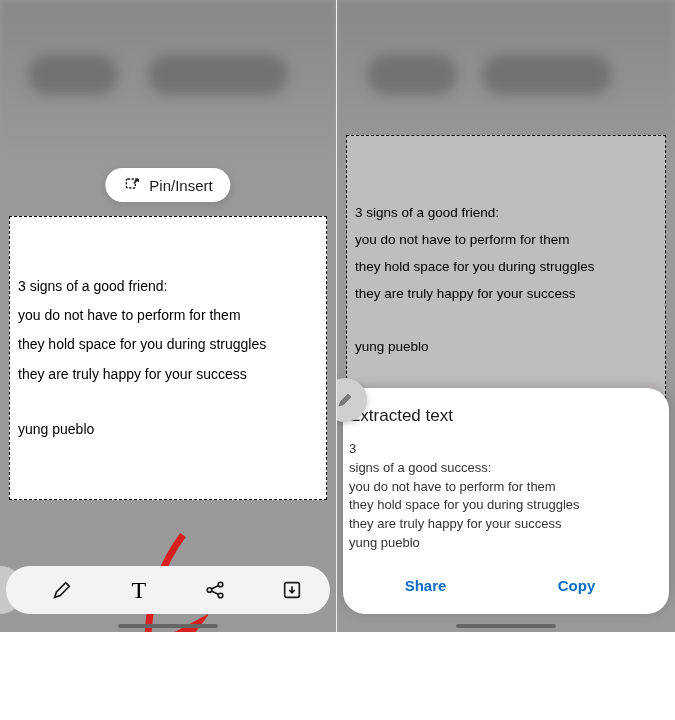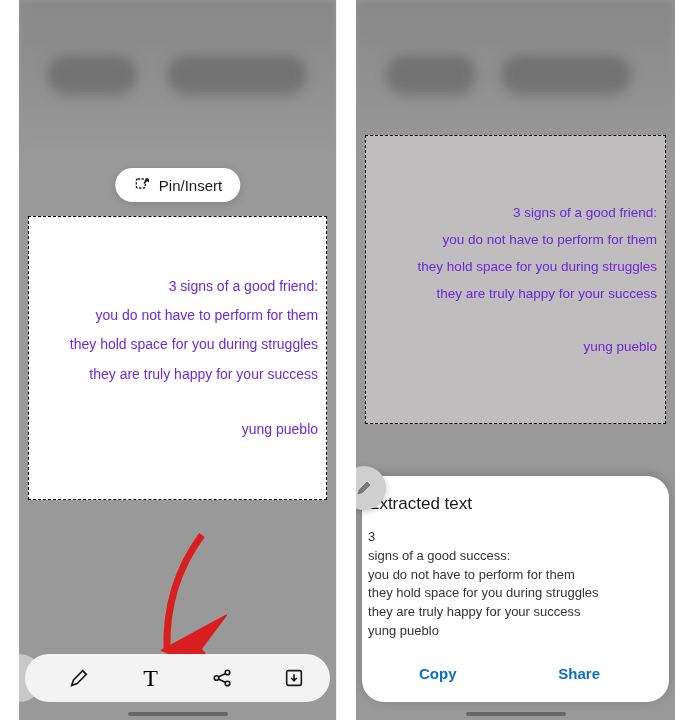--- a/index.html
+++ b/index.html
@@ -4,25 +4,24 @@
   <style>
     * { margin: 0; padding: 0; box-sizing: border-box; }
     body {
       width: 675px;
       height: 720px;
       display: flex;
       font-family: -apple-system, BlinkMacSystemFont, 'Segoe UI', sans-serif;
       background: #fff;
     }
     .screen {
-      height: 720px;
+      height: 632px;
       position: relative;
       overflow: hidden;
       background: #999;
-      margin-left: 19px;
     }
     .screen-left { width: 337px; border-right: 1px solid #eee; }
     .screen-right { width: 338px; }
     
     .blur-bg {
       position: absolute;
       top: 0; left: 0; right: 0;
       height: 160px;
       background: linear-gradient(180deg, #888 0%, #999 100%);
       filter: blur(3px);
@@ -57,25 +56,25 @@
     }
     .pin-icon svg { width: 18px; height: 18px; display: block; }
 
     .quote-card {
       position: absolute;
       left: 9px;
       right: 9px;
       border: 1.5px dashed #000;
       border-radius: 0;
       padding: 22px 8px;
-      text-align: right;
+      text-align: left;
       font-family: 'Comic Sans MS', cursive, sans-serif;
       font-size: 14px;
       line-height: 2.1;
-      color: #6d28d9;
+      color: #000000;
     }
     .quote-left { top: 216px; background: #fff; height: 284px; display: flex; flex-direction: column; justify-content: center; }
     .quote-right { top: 135px; background: #bfbdbd; height: 289px; display: flex; flex-direction: column; justify-content: center; font-size: 13.5px; line-height: 2; }
     .quote-sign { margin-top: 26px; }
     .toolbar-btn {
       width: 44px;
       height: 44px;
       display: flex;
       align-items: center;
       justify-content: center;
@@ -250,22 +249,22 @@
     <div class="sheet-title">Extracted text</div>
     <div class="sheet-text">
       <div>3</div>
       <div>signs of a good success:</div>
       <div>you do not have to perform for them</div>
       <div>they hold space for you during struggles</div>
       <div>they are truly happy for your success</div>
       <div>yung pueblo</div>
     </div>
     <div class="sheet-actions">
+      <div class="sheet-btn">Share</div>
       <div class="sheet-btn">Copy</div>
-      <div class="sheet-btn">Share</div>
     </div>
   </div>
 
   <div class="edit-fab">
     <div class="fab-circle">
       <svg viewBox="0 0 24 24">
         <path d="M4 20 L6 14 L16 4 L20 8 L10 18 L4 20 Z" fill="#7a7a7a"></path>
       </svg>
     </div>
   </div>

